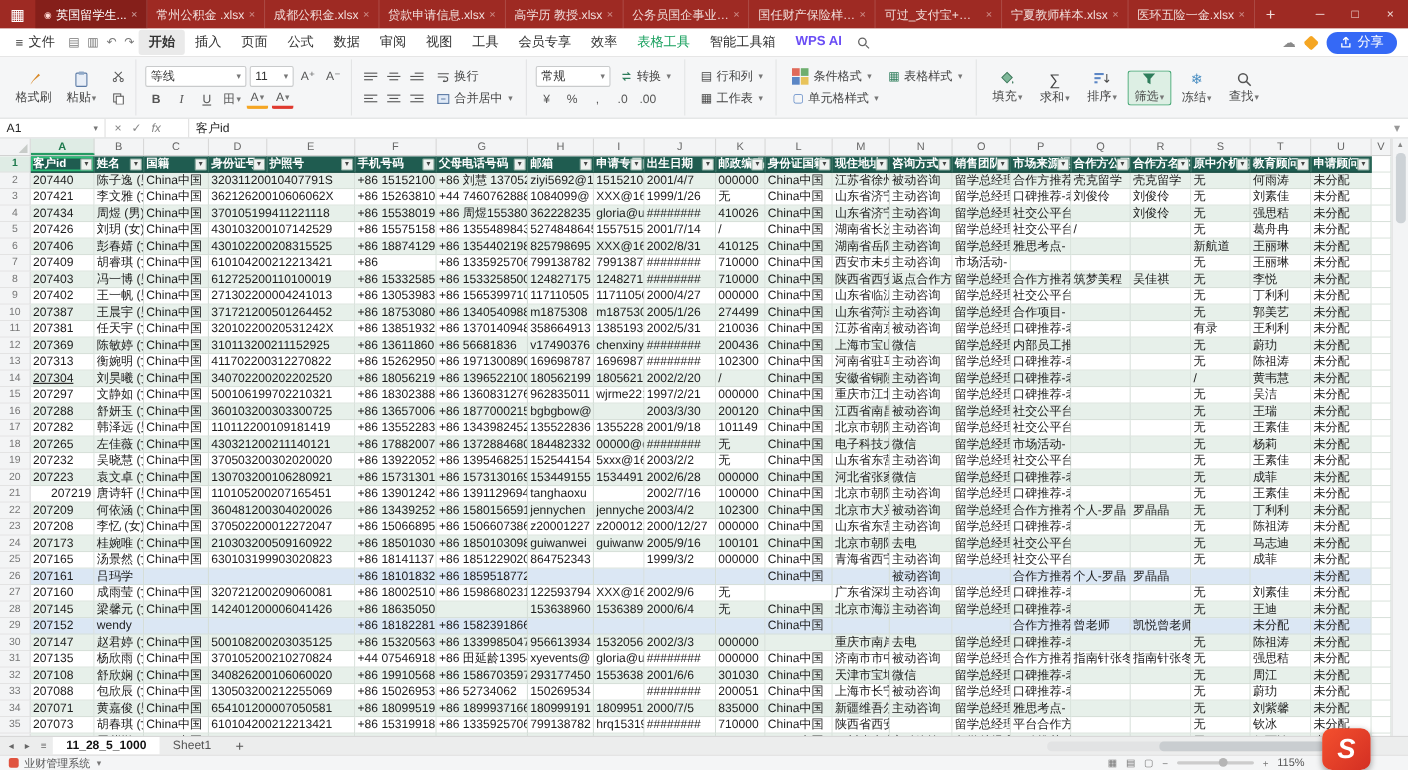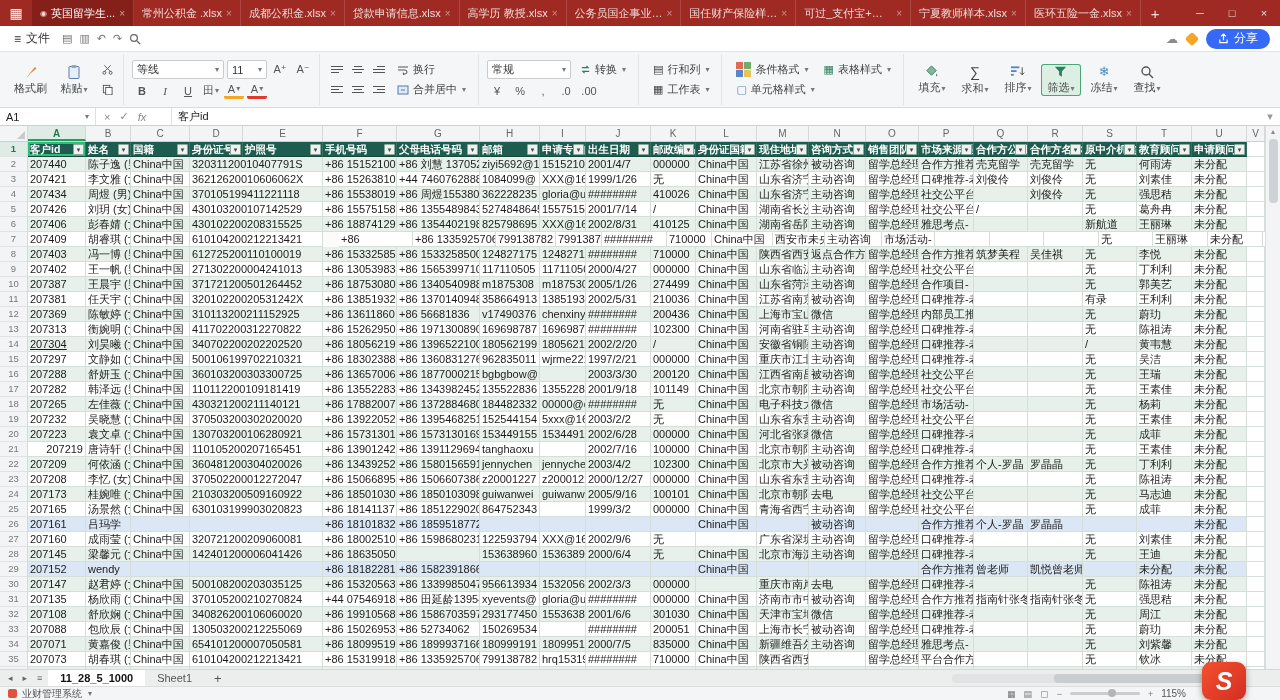--- a/index.html
+++ b/index.html
@@ -154,20 +154,35 @@
 
   <div id="menubar">
     <div class="file-btn">
       <span>≡</span>
       <span>文件</span>
     </div>
     <span class="qic">▤</span>
     <span class="qic">▥</span>
     <span class="qic">↶</span>
     <span class="qic">↷</span>
+    <div id="menu-items" style="display: flex;">
+        <div class="mitem active">开始</div>
+        <div class="mitem">插入</div>
+        <div class="mitem">页面</div>
+        <div class="mitem">公式</div>
+        <div class="mitem">数据</div>
+        <div class="mitem">审阅</div>
+        <div class="mitem">视图</div>
+        <div class="mitem">工具</div>
+        <div class="mitem">会员专享</div>
+        <div class="mitem">效率</div>
+        <div class="mitem accent">表格工具</div>
+        <div class="mitem">智能工具箱</div>
+        <div class="mitem ai">WPS AI</div>
+      </div>
     <span class="qic">
       <svg width="12" height="12" viewBox="0 0 12 12">
           <circle cx="5" cy="5" r="3.4" fill="none" stroke="#666" stroke-width="1.2"></circle>
           <path d="M8 8l3 3" stroke="#666" stroke-width="1.2"></path>
         </svg>
     </span>
     <div id="menu-right">
       <span class="cloudic">☁</span>
       <span class="gem"></span>
       <button id="share-btn">
@@ -295,21 +310,21 @@
             <span>合并居中</span>
               <span class="dd">▾</span>
           </div>
         </div>
       </div>
     </div>
 
     <div class="rgroup">
       <div class="stackcol">
         <div class="fsrow">
-          <div class="combo" style="width:84px">
+          <div class="combo" style="width:68px">
             <span>常规</span>
               <span class="dd">▾</span>
           </div>
           <div class="hbtn">
             <svg width="11" height="11" viewBox="0 0 12 12">
                 <path d="M2 4h7l-2-2M10 8H3l2 2" fill="none" stroke="#2e7d5b" stroke-width="1.2"></path>
               </svg>
             <span>转换</span>
               <span class="dd">▾</span>
           </div>
@@ -595,21 +610,21 @@
             <div class="cell even" style="width: 55px;">王丽琳</div>
             <div class="cell even" style="width: 55px;">未分配</div>
             <div class="cell vc" style="width: 18px;"></div>
           </div>
           <div class="grow">
             <div class="rnum">7</div>
             <div class="cell odd" style="width: 58px;">207409</div>
             <div class="cell odd" style="width: 45px;">胡睿琪 (女</div>
             <div class="cell odd" style="width: 59px;">China中国</div>
             <div class="cell odd" style="width: 133px;">610104200212213421</div>
-            <div class="cell odd" style="width: 74px; margin-left: 16px;">+86</div>
+            <div class="cell odd" style="width: 74px;">+86</div>
             <div class="cell odd" style="width: 83px;">+86 1335925706</div>
             <div class="cell odd" style="width: 60px;">799138782</div>
             <div class="cell odd" style="width: 46px;">799138787</div>
             <div class="cell odd" style="width: 65px;">########</div>
             <div class="cell odd" style="width: 45px;">710000</div>
             <div class="cell odd" style="width: 61px;">China中国</div>
             <div class="cell odd" style="width: 52px;">西安市未央</div>
             <div class="cell odd" style="width: 57px;">主动咨询</div>
             <div class="cell odd" style="width: 53px;">市场活动-</div>
             <div class="cell odd" style="width: 55px;"></div>

